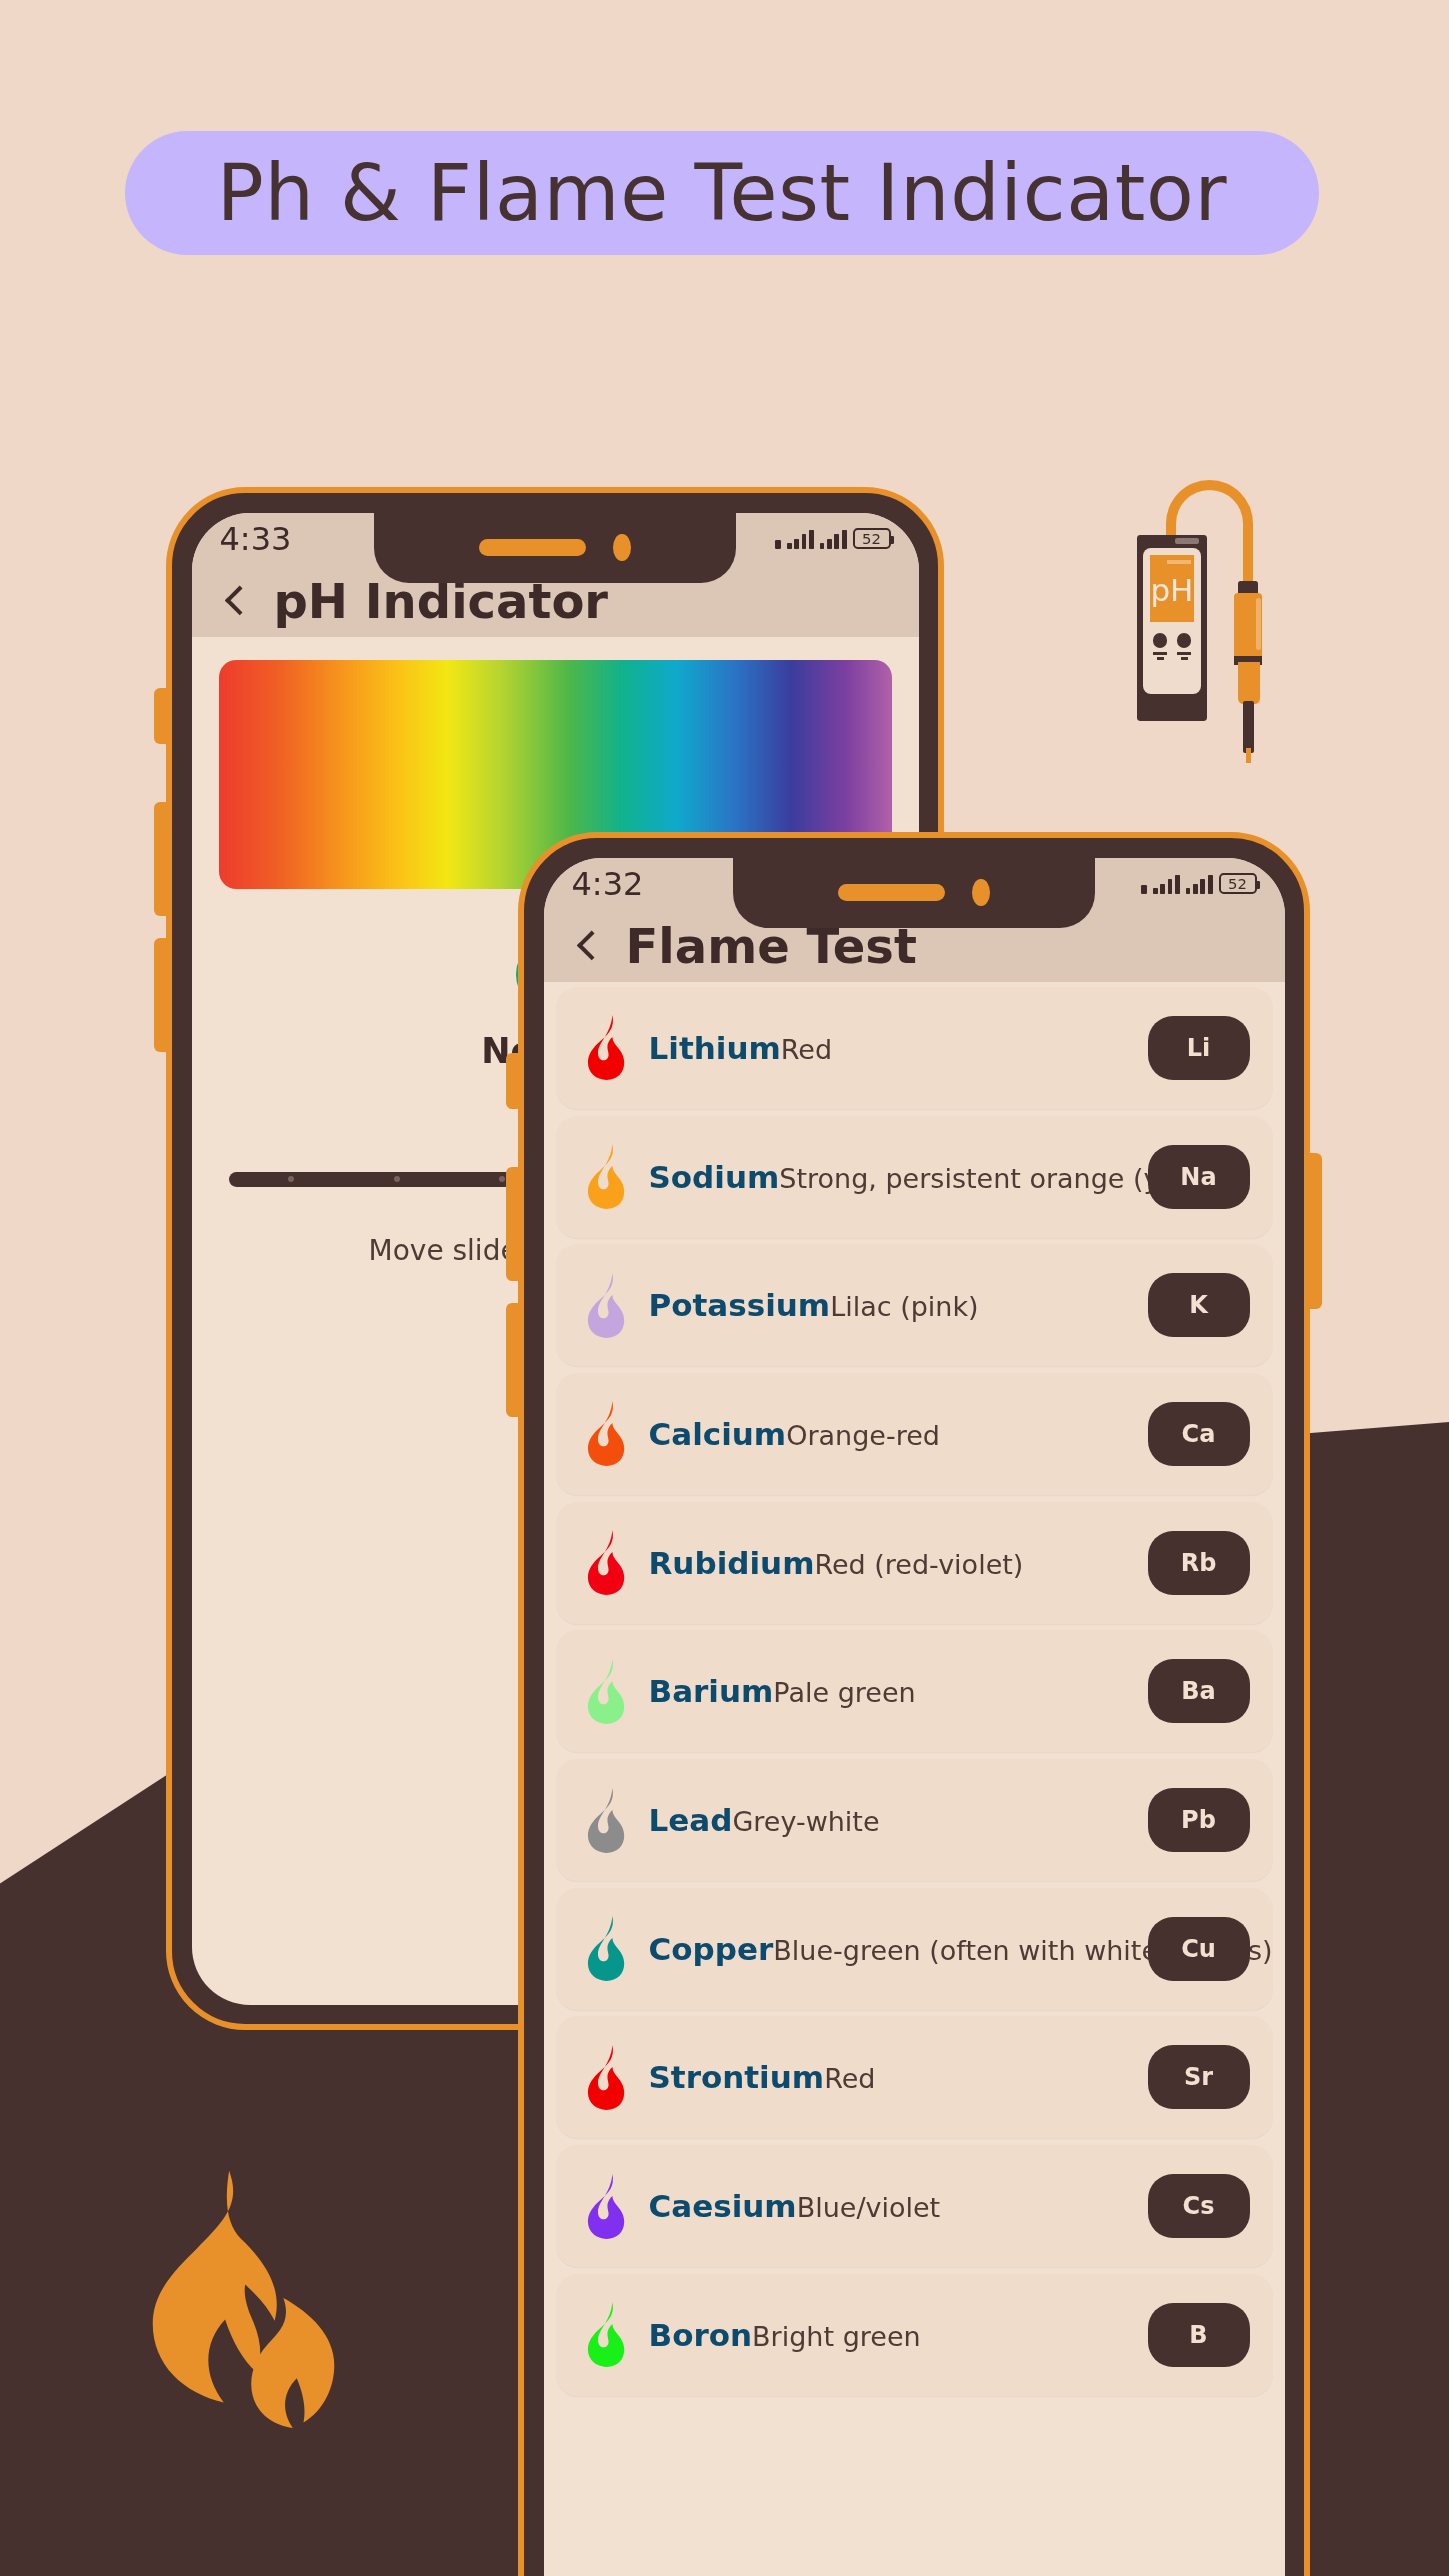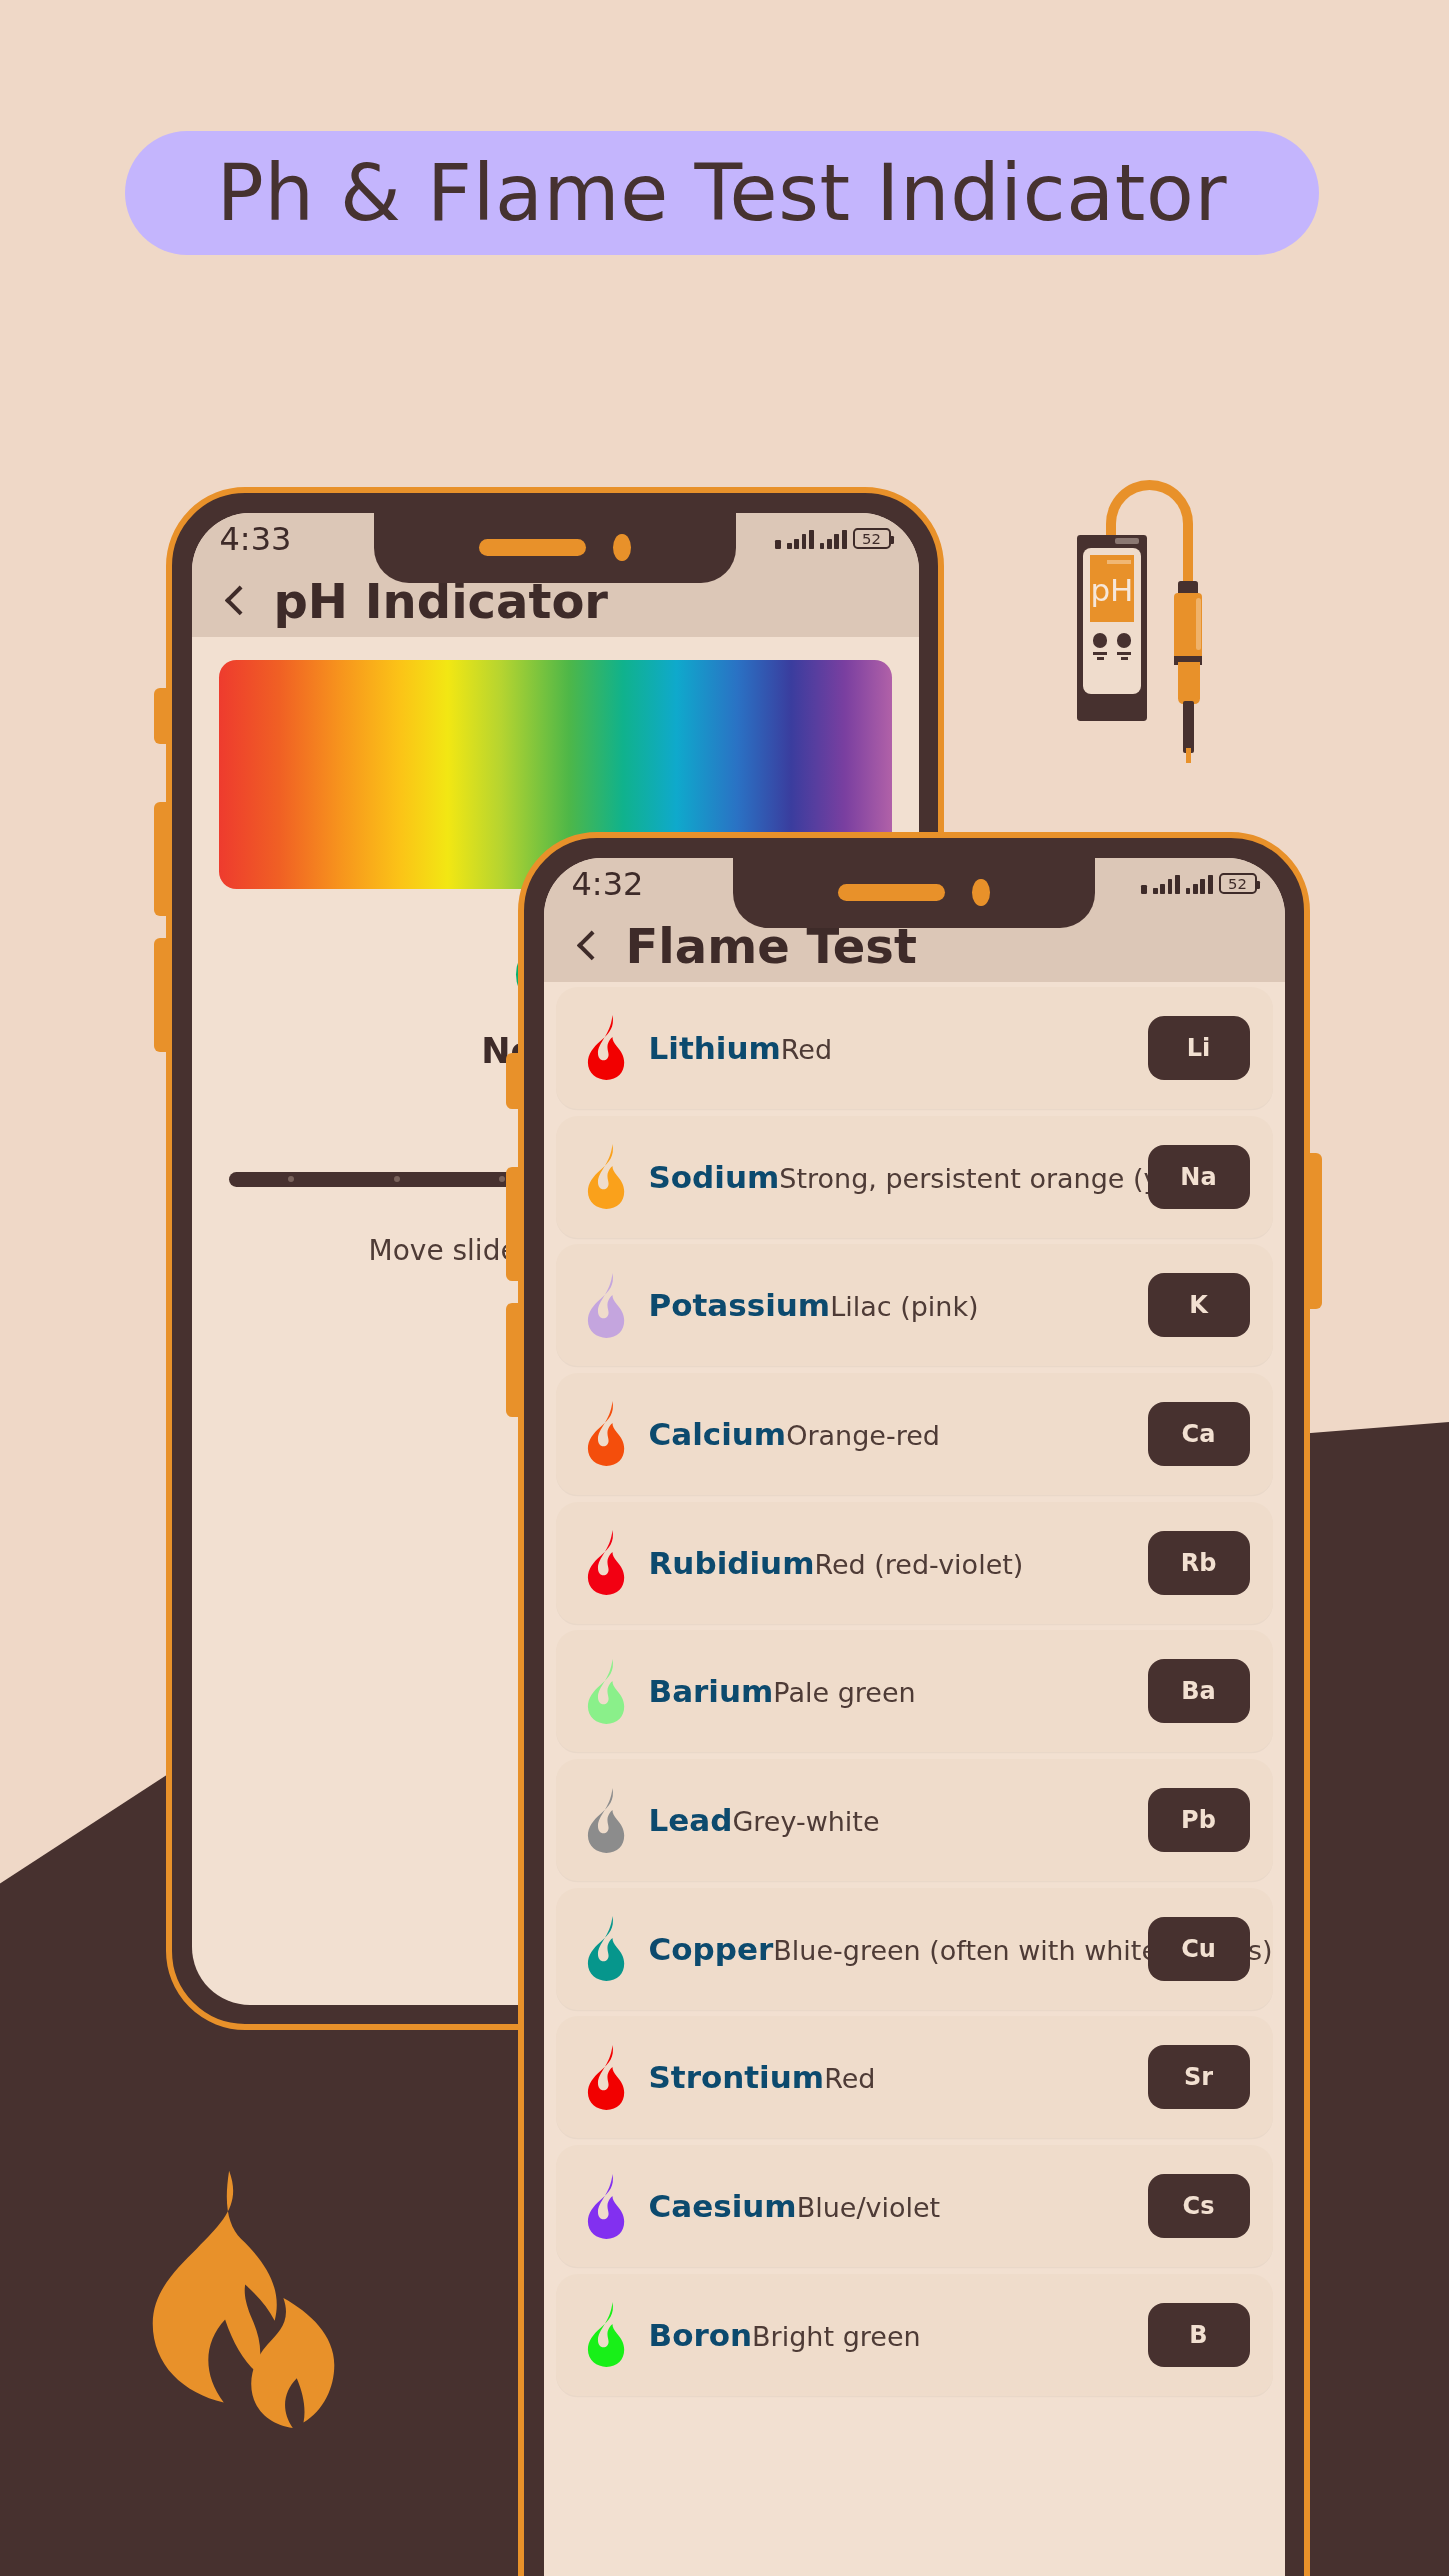--- a/index.html
+++ b/index.html
@@ -36,21 +36,21 @@
   .title-text {
     font-size:78px;
     font-weight:400;
     letter-spacing:0.7px;
     color:#463230;
     font-family:"DejaVu Sans", sans-serif;
     white-space:nowrap;
   }
 
   
-  .ph-meter { position:absolute; left:1047px; top:480px; width:195px; height:268px; }
+  .ph-meter { position:absolute; left:1107px; top:480px; width:195px; height:268px; }
   .meter-cord {
     position:absolute; left:59px; top:0;
     width:87px; height:74px;
     border:10px solid #E8912A;
     border-bottom:none;
     border-radius:48px 48px 0 0;
   }
   .meter-cord-l { position:absolute; left:59px; top:67px; width:10px; height:21.5px; background:#E8912A; }
   .meter-cord-r { position:absolute; left:136px; top:67px; width:10px; height:39px; background:#E8912A; }
 
@@ -256,21 +256,21 @@
   }
   .flame-desc {
     font-size:27px; color:#4E3B36;
     font-family:"DejaVu Sans", sans-serif;
     white-space:nowrap;
   }
   .sym-badge {
     flex:0 0 auto;
     width:102px; height:64px;
     background:#47312F;
-    border-radius:16px;
+    border-radius:25px;
     display:flex; align-items:center; justify-content:center;
     color:#F2E0D1;
     font-size:24px; font-weight:bold;
     font-family:"DejaVu Sans", sans-serif;
   }
 </style>
 </head>
 <body>
 
 <div id="stage">

